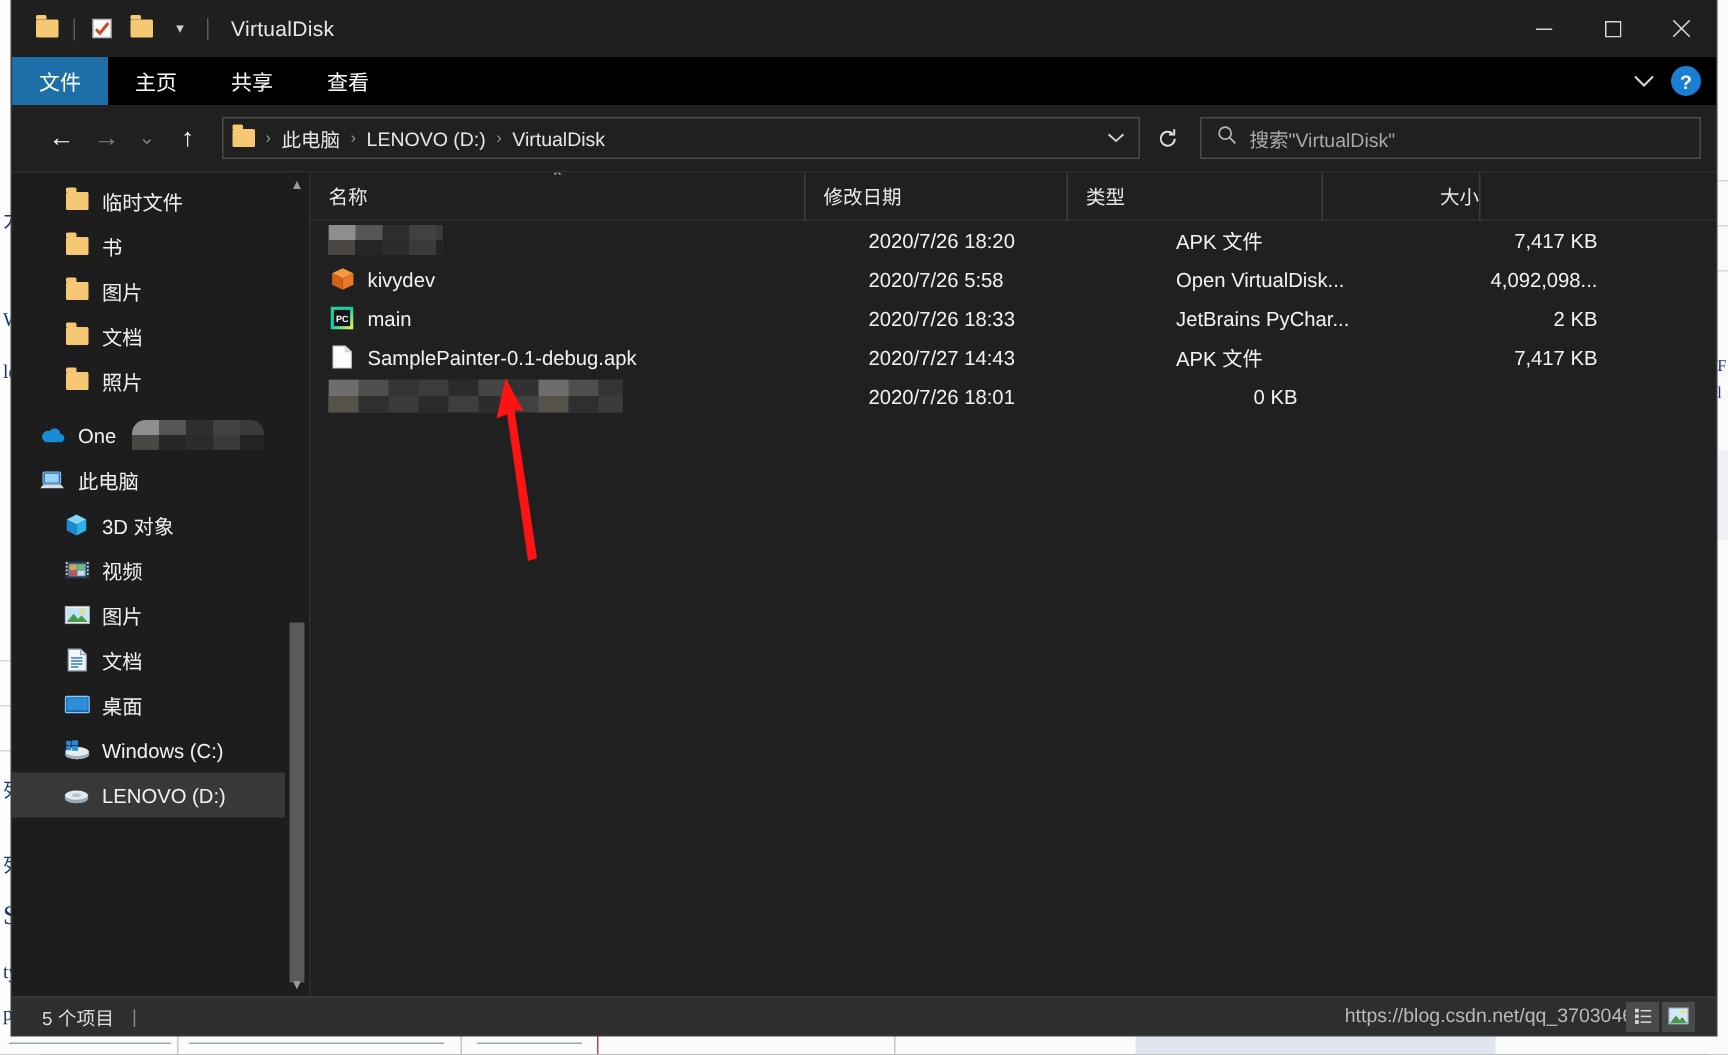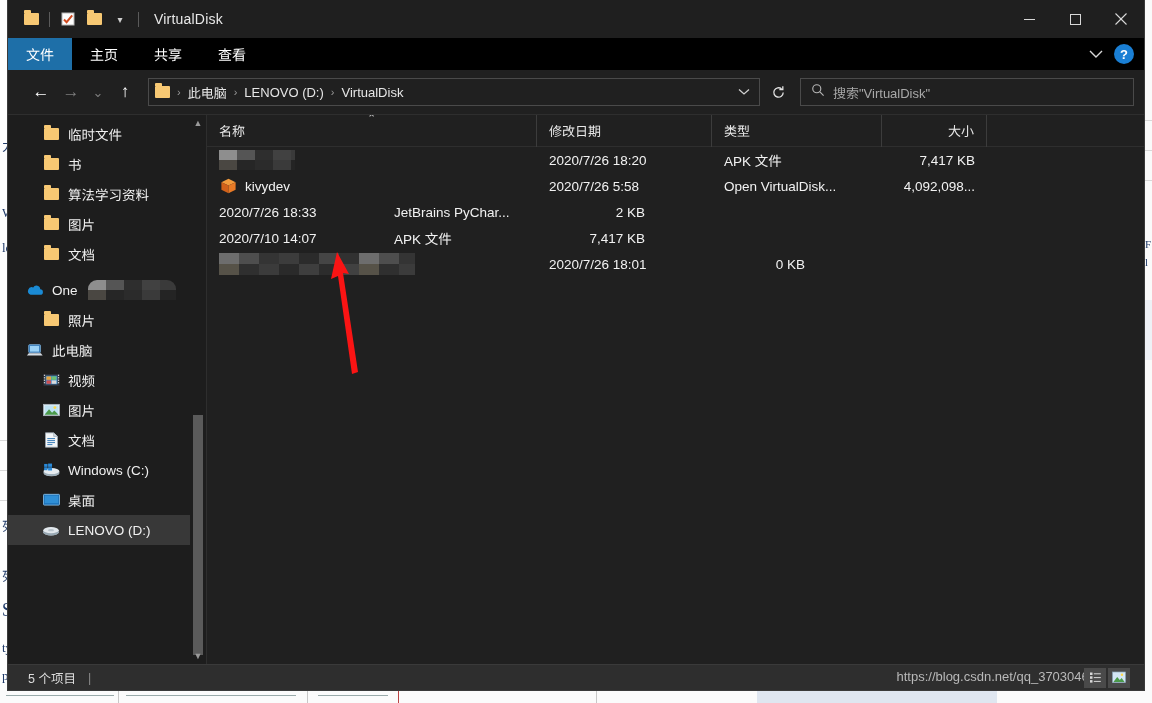--- a/index.html
+++ b/index.html
@@ -288,30 +288,31 @@
   .sort-caret {
     position: absolute;
     top: -3px;
     left: 160px;
     font-size: 11px;
     color: #bbb;
   }
   .col-name { width: 330px; }
   .col-date { width: 175px; }
   .col-type { width: 170px; }
-  .col-size { width: 105px; justify-content: flex-end; padding-right: 12px; padding-left: 0;}
+  .col-size { width: 105px; justify-content: flex-end; padding-right: 0; padding-left: 0;}
 
   .rows { flex: 1 1 auto; position: relative; }
   .row {
     height: 26px;
     display: flex;
     align-items: center;
     font-size: 13.5px;
     color: #f2f2f2;
     white-space: nowrap;
+    gap: 30px;
   }
   .cell-name {
     width: 330px;
     display: flex;
     align-items: center;
     gap: 8px;
     padding-left: 12px;
     overflow: hidden;
   }
   .cell-date { width: 175px; padding-left: 12px; }
@@ -584,69 +585,73 @@
             <span>临时文件</span>
           </div>
 
           <div class="nav-item indent3">
             <span class="nav-icon">
                 <span class="folder"></span>
               </span>
             <span>书</span>
           </div>
 
-          <div class="nav-item indent3">
-            <span class="nav-icon">
-                <span class="folder"></span>
-              </span>
-            <span>算法学习资料</span>
-          </div>
 
           <div class="nav-item indent3">
             <span class="nav-icon">
                 <span class="folder"></span>
               </span>
             <span>图片</span>
           </div>
 
           <div class="nav-item indent3">
             <span class="nav-icon">
                 <span class="folder"></span>
               </span>
             <span>文档</span>
+          </div>
+
+          <div class="nav-item indent3">
+            <span class="nav-icon">
+                <span class="folder"></span>
+              </span>
+            <span>照片</span>
           </div>
 
           <div class="nav-item indent2" style="margin-top:6px;">
             <span class="nav-icon">
               <svg width="18" height="14" viewBox="0 0 20 14" aria-hidden="true">
                 <path d="M5.2 12.4 h10.4 a3.1 3.1 0 0 0 0.2 -6.2 a4.2 4.2 0 0 0 -7.8 -2.1 a3.6 3.6 0 0 0 -2.8 8.3 z" fill="#1a8ad4"></path>
               </svg>
             </span>
             <span>One</span>
             <span class="mosaic" style="width:88px; height:20px; margin-left:2px; border-radius:9px;"></span>
-          </div>
-
-          <div class="nav-item indent3">
-            <span class="nav-icon">
-                <span class="folder"></span>
-              </span>
-            <span>照片</span>
           </div>
 
           <div class="nav-item indent2">
             <span class="nav-icon">
               <svg width="18" height="15" viewBox="0 0 20 16" aria-hidden="true">
                 <rect x="3" y="1.5" width="13" height="9" rx="1" fill="#2a6fb0" stroke="#8fc4ef" stroke-width="0.8"></rect>
                 <rect x="4.4" y="2.8" width="10.2" height="6.5" fill="#9bd2f7"></rect>
                 <path d="M1 13.6 L18.5 13.6 L16.5 11 L3 11 Z" fill="#d7dde3"></path>
               </svg>
             </span>
             <span>此电脑</span>
           </div>
 
+          <div class="nav-item indent3">
+            <span class="nav-icon">
+              <svg width="16" height="16" viewBox="0 0 16 16" aria-hidden="true">
+                <path d="M8 1 L14.5 4.3 L8 7.7 L1.5 4.3 Z" fill="#7fd8f5"></path>
+                <path d="M1.5 4.3 L8 7.7 L8 15 L1.5 11.6 Z" fill="#1a8ad4"></path>
+                <path d="M14.5 4.3 L8 7.7 L8 15 L14.5 11.6 Z" fill="#2fb2e8"></path>
+              </svg>
+            </span>
+            <span>3D 对象</span>
+          </div>
 
           <div class="nav-item indent3">
             <span class="nav-icon">
               <svg width="17" height="14" viewBox="0 0 18 14" aria-hidden="true">
                 <rect x="0.5" y="0.8" width="17" height="12.4" fill="#30323a"></rect>
                 <rect x="2.8" y="2.4" width="12.4" height="9.2" fill="#3f8fd0"></rect>
                 <rect x="3.6" y="3.2" width="5" height="3.6" fill="#e8a33c"></rect>
                 <rect x="9.2" y="3.2" width="5" height="3.6" fill="#6fc16f"></rect>
                 <rect x="3.6" y="7.4" width="5" height="3.6" fill="#d05050"></rect>
                 <rect x="9.2" y="7.4" width="5" height="3.6" fill="#d8d8d8"></rect>
@@ -690,43 +695,43 @@
                 </g>
               </svg>
             </span>
             <span>文档</span>
           </div>
 
 
 
           <div class="nav-item indent3">
             <span class="nav-icon">
+              <svg width="17" height="14" viewBox="0 0 18 14" aria-hidden="true">
+                <rect x="0.6" y="1" width="16.8" height="11.4" rx="0.8" fill="#1668b0" stroke="#8cc6ef" stroke-width="0.9"></rect>
+                <rect x="1.8" y="2.2" width="14.4" height="8.4" fill="#2f8fd6"></rect>
+              </svg>
+            </span>
+            <span>桌面</span>
+          </div>
+
+          <div class="nav-item indent3">
+            <span class="nav-icon">
               <svg width="18" height="15" viewBox="0 0 19 16" aria-hidden="true">
                 <ellipse cx="10" cy="10.6" rx="8.4" ry="3.4" fill="#cfd8de"></ellipse>
                 <path d="M1.6 8.6 h16.8 v2 a8.4 3.4 0 0 1 -16.8 0 z" fill="#9fb0bb"></path>
                 <ellipse cx="10" cy="8.6" rx="8.4" ry="3.2" fill="#e6ecf0"></ellipse>
                 <g fill="#2a8ad8">
                   <rect x="2.2" y="1" width="3.6" height="3.1"></rect>
                     <rect x="6.4" y="0.6" width="4.2" height="3.5"></rect>
                   <rect x="2.2" y="4.6" width="3.6" height="3.1"></rect>
                     <rect x="6.4" y="4.6" width="4.2" height="3.4"></rect>
                 </g>
               </svg>
             </span>
             <span>Windows (C:)</span>
-          </div>
-
-          <div class="nav-item indent3">
-            <span class="nav-icon">
-              <svg width="17" height="14" viewBox="0 0 18 14" aria-hidden="true">
-                <rect x="0.6" y="1" width="16.8" height="11.4" rx="0.8" fill="#1668b0" stroke="#8cc6ef" stroke-width="0.9"></rect>
-                <rect x="1.8" y="2.2" width="14.4" height="8.4" fill="#2f8fd6"></rect>
-              </svg>
-            </span>
-            <span>桌面</span>
           </div>
 
           <div class="nav-item indent3 selected">
             <span class="nav-icon">
               <svg width="18" height="15" viewBox="0 0 19 16" aria-hidden="true">
                 <ellipse cx="9.5" cy="9.8" rx="8.2" ry="3.5" fill="#c3ccd3"></ellipse>
                 <path d="M1.3 7.6 h16.4 v2.2 a8.2 3.5 0 0 1 -16.4 0 z" fill="#98a8b3"></path>
                 <ellipse cx="9.5" cy="7.6" rx="8.2" ry="3.3" fill="#e2e8ed"></ellipse>
                 <ellipse cx="9.5" cy="7.6" rx="3.2" ry="1.3" fill="#b9c4cc"></ellipse>
               </svg>
@@ -782,27 +787,53 @@
                 </svg>
               </span>
               <span>kivydev</span>
             </div>
             <div class="cell-date">2020/7/26 5:58</div>
             <div class="cell-type">Open VirtualDisk...</div>
             <div class="cell-size">4,092,098...</div>
           </div>
 
           <div class="row">
+            <div class="cell-name">
+              <span class="ficon">
+                <svg width="16" height="16" viewBox="0 0 16 16" aria-hidden="true">
+                  <defs>
+                    <linearGradient id="pcg" x1="0" y1="0" x2="1" y2="1">
+                      <stop offset="0%" stop-color="#21d789"></stop>
+                      <stop offset="50%" stop-color="#21c8a8"></stop>
+                      <stop offset="100%" stop-color="#fcf84a"></stop>
+                    </linearGradient>
+                  </defs>
+                  <rect x="0.5" y="0.5" width="15" height="15" fill="url(#pcg)"></rect>
+                  <rect x="2.6" y="2.6" width="10.8" height="10.8" fill="#12151a"></rect>
+                  <text x="4" y="10.4" font-family="Liberation Sans, sans-serif" font-size="6" fill="#ffffff" font-weight="bold">PC</text>
+                </svg>
+              </span>
+              <span>main</span>
+            </div>
             <div class="cell-date">2020/7/26 18:33</div>
             <div class="cell-type">JetBrains PyChar...</div>
             <div class="cell-size">2 KB</div>
           </div>
 
           <div class="row">
-            <div class="cell-date">2020/7/10 14:07</div>
+            <div class="cell-name">
+              <span class="ficon">
+                <svg width="14" height="16" viewBox="0 0 14 16" aria-hidden="true">
+                  <path d="M1 0.7 h8.2 l4 3.8 v10.8 h-12.2 z" fill="#fdfdfd" stroke="#c8c8c8" stroke-width="0.7"></path>
+                  <path d="M9.2 0.7 v3.8 h4" fill="#dcdcdc" stroke="#c8c8c8" stroke-width="0.6"></path>
+                </svg>
+              </span>
+              <span>SamplePainter-0.1-debug.apk</span>
+            </div>
+            <div class="cell-date">2020/7/27 14:43</div>
             <div class="cell-type">APK 文件</div>
             <div class="cell-size">7,417 KB</div>
           </div>
 
           <div class="row">
             <div class="cell-name">
               <span class="mosaic wide" style="width:196px;"></span>
             </div>
             <div class="cell-date">2020/7/26 18:01</div>
             <div class="cell-size">0 KB</div>

